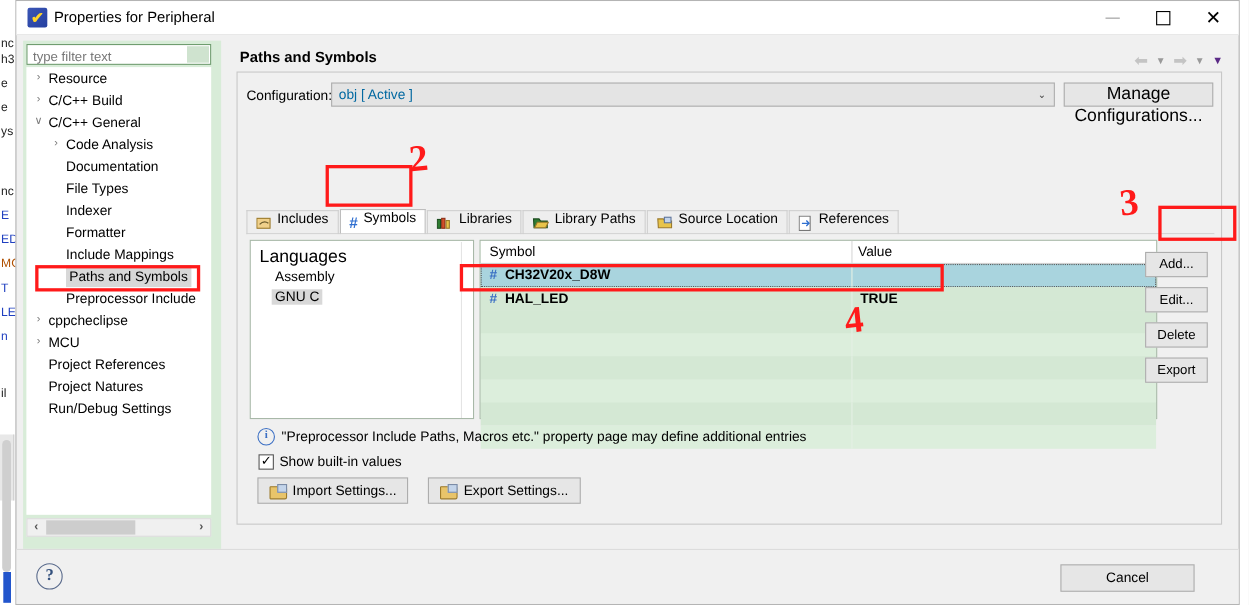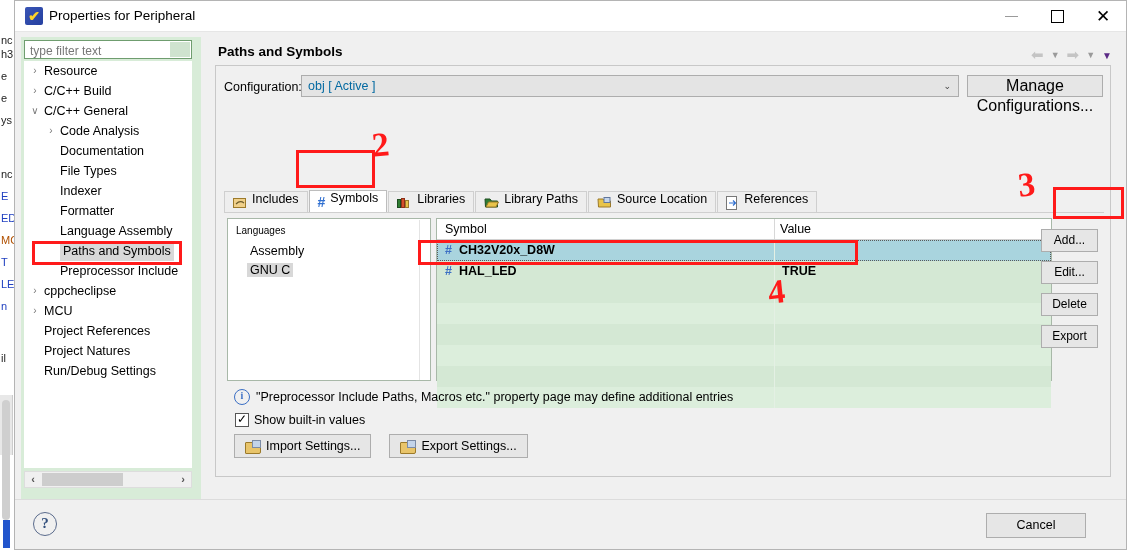--- a/index.html
+++ b/index.html
@@ -86,21 +86,21 @@
   .tab{height:22px;display:flex;gap:5px;padding:0 8px;
     background:#eeeeee;border:1px solid #cfcfcf;border-bottom:none;box-sizing:border-box;
     font-size:12.5px;margin-right:1px;}
   .tab.active{background:#ffffff;border-color:#bdbdbd;height:23px;}
   #tabline{position:absolute;left:8px;top:146px;width:880px;height:1px;background:#cfcfcf;}
 
   
   #panel{position:absolute;left:8px;top:147px;width:880px;height:255px;background:#f0f0f0;}
   #lang-box{position:absolute;left:3px;top:5px;width:204px;height:163px;background:#fff;
     border:1px solid #a8b8a8;box-sizing:border-box;}
-  #lang-title{position:absolute;left:8px;top:6px;font-size:10px;}
+  #lang-title{position:absolute;left:8px;top:6px;font-size:16px;}
   .langitem{position:absolute;left:22px;font-size:12.5px;}
   .langitem.sel{background:#d8d8d8;padding:0 3px;left:19px;}
   #lang-vscroll{position:absolute;right:1px;top:1px;width:9px;height:160px;background:#fff;border-left:1px solid #e4e4e4;}
 
   #table-box{position:absolute;left:212px;top:5px;width:616px;height:163px;
     border:1px solid #a8b8a8;background:#d9ead9;box-sizing:border-box;}
   #thead{position:absolute;left:0;top:0;width:100%;height:21px;background:#fff;
     border-bottom:1px solid #d0d0d0;box-sizing:border-box;}
   #thead .th{position:absolute;top:3px;font-size:12.5px;}
   #th-sym{left:8px;}
@@ -143,21 +143,21 @@
   .ul{text-decoration:underline;}
 
   
   #footer{position:absolute;left:0;bottom:0;width:100%;height:50px;background:#f0f0f0;
     border-top:1px solid #dcdcdc;box-sizing:border-box;}
   #help-icon{position:absolute;left:18px;top:12px;width:22px;height:22px;border:1.4px solid #5a6b8c;
     border-radius:50%;color:#33507d;font-size:15px;font-weight:bold;text-align:center;line-height:20px;
     font-family:"Liberation Serif",serif;}
   #btn-applyclose{position:absolute;right:170px;top:13px;width:122px;height:25px;background:#e6e6e6;
     border:2px solid #1a6fc4;box-sizing:border-box;font-size:12.5px;text-align:center;line-height:21px;}
-  #btn-cancel{position:absolute;right:40px;top:13px;width:100px;height:25px;background:#e6e6e6;
+  #btn-cancel{position:absolute;right:40px;top:13px;width:122px;height:25px;background:#e6e6e6;
     border:1px solid #adadad;box-sizing:border-box;font-size:12.5px;text-align:center;line-height:23px;}
 
   
   .anno-box{position:absolute;border:3px solid #ff1a1a;box-sizing:border-box;pointer-events:none;}
   .anno-num{position:absolute;color:#ff1a1a;font-family:"Liberation Serif",serif;
     font-size:34px;font-weight:bold;pointer-events:none;line-height:1;}
   #anno1{left:180px;top:238px;width:9px;height:30px;background:#ff1a1a;}
   #anno2{left:372px;top:128px;}
   #anno3{left:1018px;top:168px;}
   #anno4{left:768px;top:275px;}
@@ -239,21 +239,21 @@
         <div class="tnode">
           <span class="arrow" style="left: 20px;"></span>
           <span class="lbl" style="left: 36px;">Indexer</span>
         </div>
         <div class="tnode">
           <span class="arrow" style="left: 20px;"></span>
           <span class="lbl" style="left: 36px;">Formatter</span>
         </div>
         <div class="tnode">
           <span class="arrow" style="left: 20px;"></span>
-          <span class="lbl" style="left: 36px;">Language Assembly</span>
+          <span class="lbl" style="left: 36px;">Include Mappings</span>
         </div>
         <div class="tnode sel">
           <span class="arrow" style="left: 20px;"></span>
           <span class="lbl" style="left: 36px;">Paths and Symbols</span>
         </div>
         <div class="tnode">
           <span class="arrow" style="left: 20px;"></span>
           <span class="lbl" style="left: 36px;">Preprocessor Include</span>
         </div>
         <div class="tnode">

